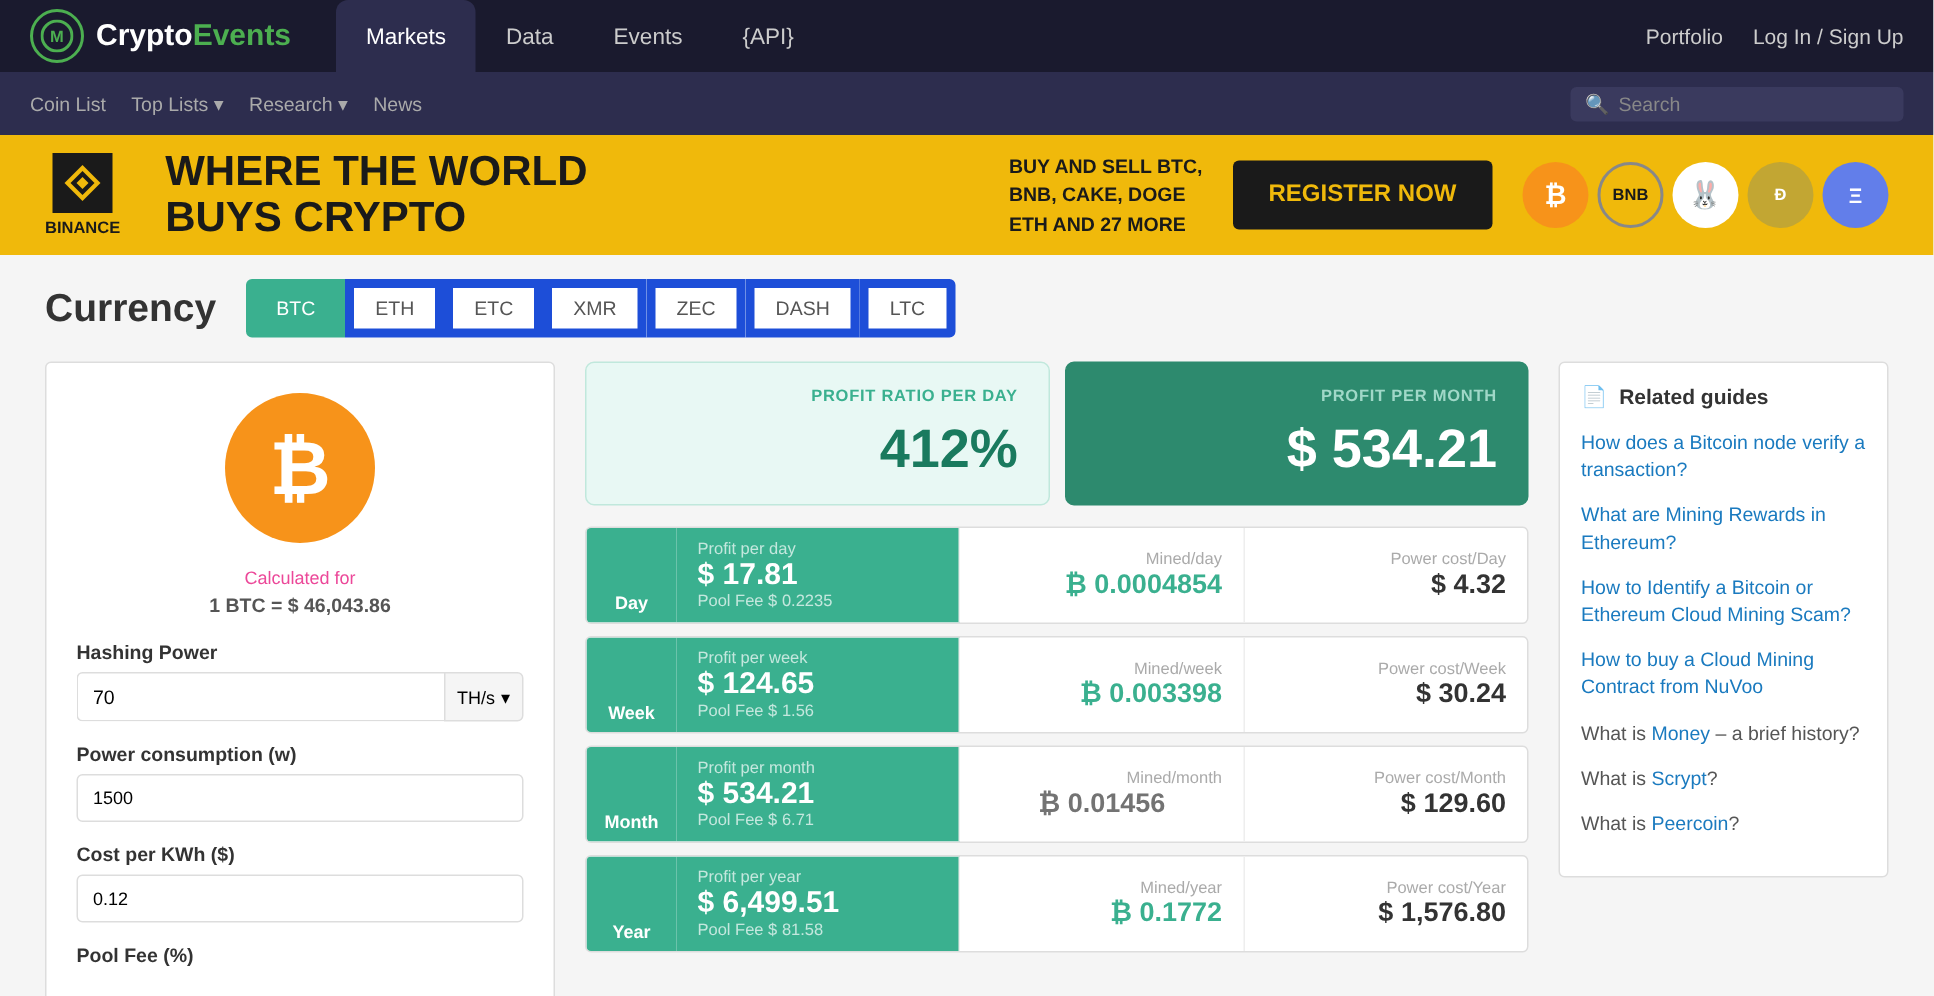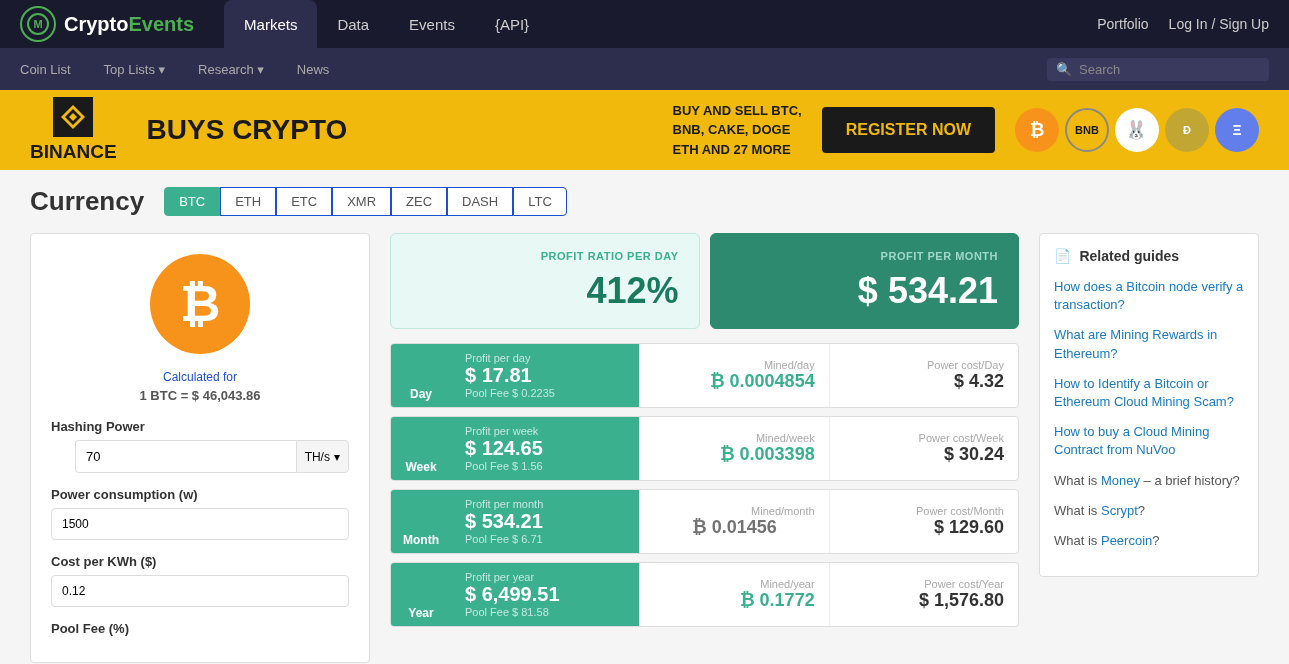--- a/index.html
+++ b/index.html
@@ -62,21 +62,21 @@
       font-size: 14px;
     }
 
     
     .second-nav {
       background: #2d2d4e;
       display: flex;
       align-items: center;
       padding: 0 20px;
       height: 42px;
-      gap: 33px;
+      gap: 17px;
     }
     .second-nav-item {
       color: #aaa;
       cursor: pointer;
       font-size: 13px;
       display: flex; align-items: center; gap: 4px;
       text-decoration: none;
     }
     .search-box {
       margin-left: auto;
@@ -177,21 +177,21 @@
       font-size: 26px;
       font-weight: bold;
       color: #333;
     }
     .currency-tabs {
       display: flex;
       gap: 0;
     }
     .tab {
       padding: 6px 14px;
-      border: 1px solid #1d4ed8;
+      border: 6px solid #1d4ed8;
       background: #fff;
       cursor: pointer;
       font-size: 13px;
       color: #555;
     }
     .tab.active {
       background: #3ab08f;
       color: white;
       border-color: #3ab08f;
     }
@@ -209,42 +209,41 @@
       border-radius: 50%;
       background: #f7931a;
       display: flex; align-items: center; justify-content: center;
       margin: 0 auto 16px;
       font-size: 50px;
       color: white;
       font-weight: bold;
     }
     .calc-info {
       text-align: center;
-      color: #1d4ed8;
+      color: #ec4899;
       font-size: 12px;
       margin-bottom: 4px;
     }
     .calc-rate {
       text-align: center;
       color: #555;
       font-size: 13px;
       font-weight: bold;
       margin-bottom: 16px;
     }
     .field-label {
       font-size: 13px;
       font-weight: bold;
       color: #333;
       margin-bottom: 6px;
       margin-top: 14px;
     }
     .input-group {
       display: flex;
       gap: 0;
-      margin-left: 24px;
     }
     .input-group input {
       flex: 1;
       padding: 8px 10px;
       border: 1px solid #ddd;
       border-right: none;
       border-radius: 4px 0 0 4px;
       font-size: 13px;
       outline: none;
     }
@@ -437,23 +436,24 @@
 
 <div class="banner">
   <div class="banner-logo">
     <div style="width:40px;height:40px;background:#1a1a1a;display:flex;align-items:center;justify-content:center;margin-bottom:4px;">
       <svg width="28" height="28" viewBox="0 0 28 28">
         <polygon points="14,2 26,14 14,26 2,14" fill="#f0b90b"></polygon>
         <polygon points="14,6 22,14 14,22 6,14" fill="#1a1a1a"></polygon>
         <polygon points="14,10 18,14 14,18 10,14" fill="#f0b90b"></polygon>
       </svg>
     </div>
-    <span style="font-size:19px;font-weight:900;">BINANCE</span>
+    <span style="font-size:11px;font-weight:900;">BINANCE</span>
   </div>
   <div class="banner-headline">
+    <div>WHERE THE WORLD</div>
     <div>BUYS CRYPTO</div>
   </div>
   <div class="banner-sub">
     BUY AND SELL BTC,<br>BNB, CAKE, DOGE<br>ETH AND 27 MORE
   </div>
   <button class="register-btn">REGISTER NOW</button>
   <div class="coin-icons">
     <div class="coin-circle coin-btc">₿</div>
     <div class="coin-circle coin-bnb" style="font-size:11px;">BNB</div>
     <div class="coin-circle coin-bunny">🐰</div>

